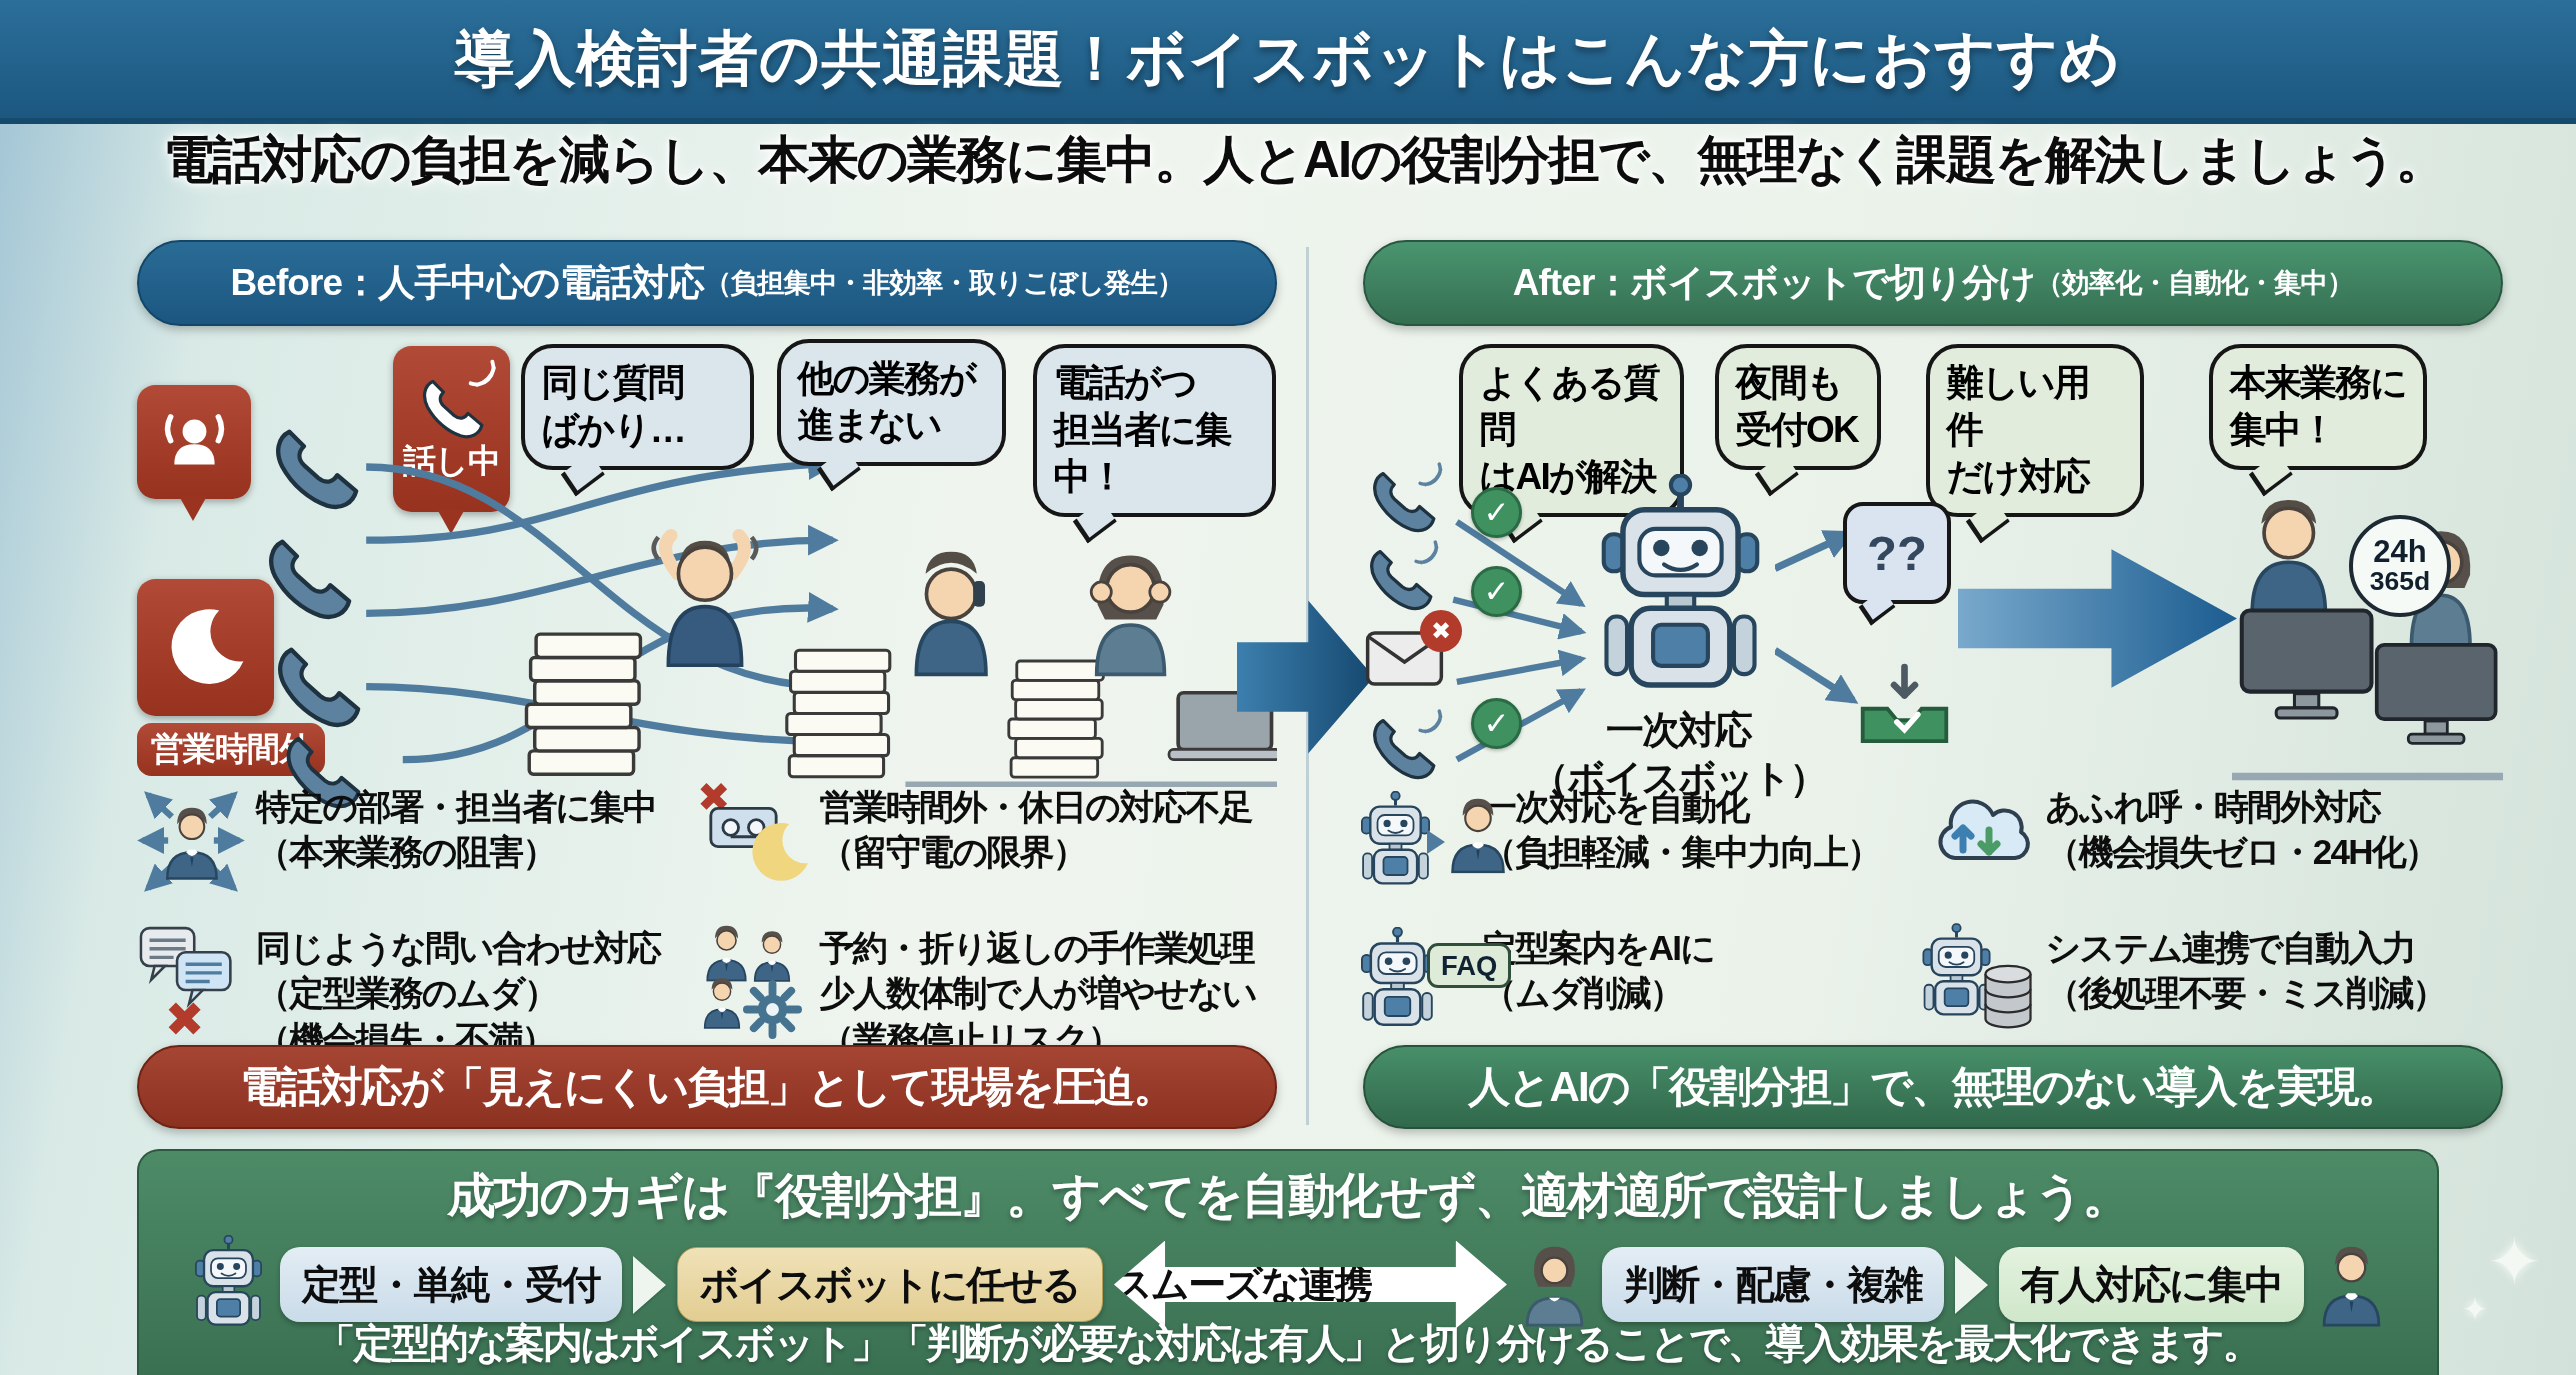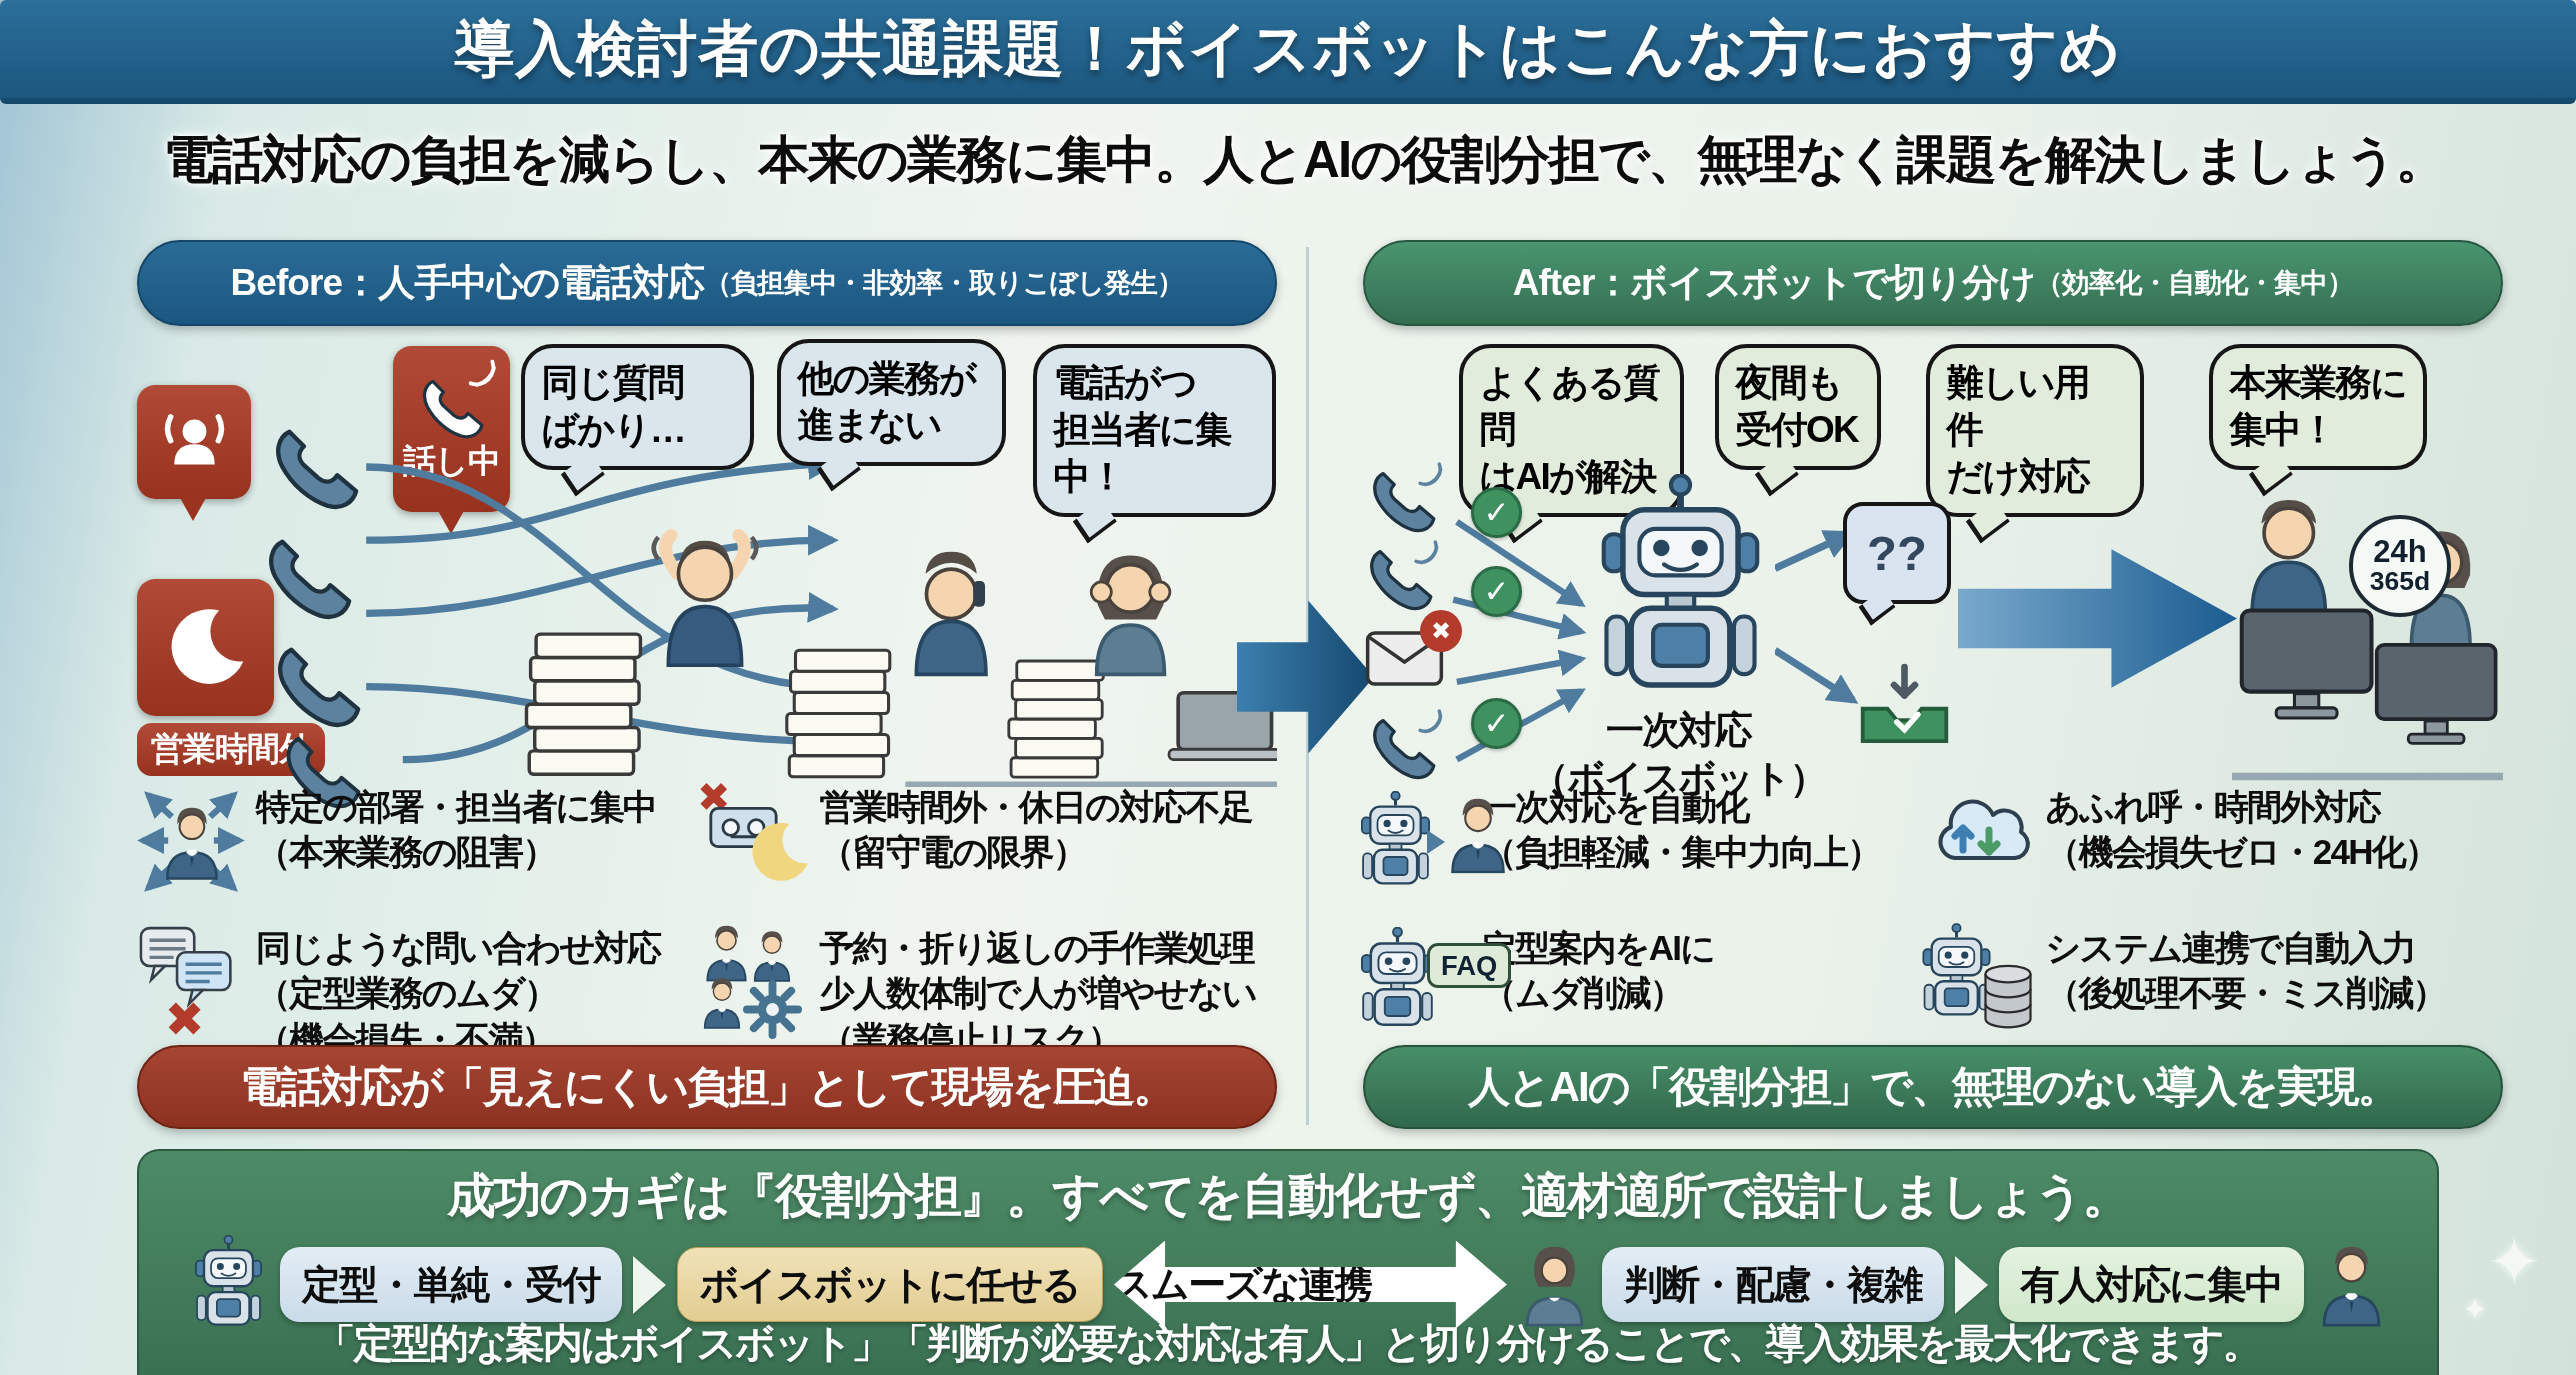--- a/index.html
+++ b/index.html
@@ -4,23 +4,23 @@
 <style>
   * { margin:0; padding:0; box-sizing:border-box; }
   html,body { width:2576px; height:1376px; }
   body { font-family:"Liberation Sans","DejaVu Sans",sans-serif; overflow:hidden; }
   .page { position:relative; width:2576px; height:1376px;
     background:linear-gradient(100deg,#9fc3d4 0%,#d9eae6 9%,#eff5ee 38%,#eaf2ea 70%,#d2e2da 100%); }
   .abs { position:absolute; }
   .pre { white-space:pre-line; }
 
   
-  .top-banner { left:0; top:0; width:2576px; height:104px;
+  .top-banner { left:0; top:0; width:2576px; height:124px;
     background:linear-gradient(180deg,#2b6f9a,#1c577f); border-bottom:6.4px solid #164a6d;
-    display:flex; align-items:center; justify-content:center;border-radius:6px; }
+    display:flex; align-items:center; justify-content:center; }
   .top-banner h1 { font-size:60px; font-weight:800; color:#fff; letter-spacing:0.9px;
     text-shadow:0 3.7px 7.3px rgba(0,0,0,.4); }
   .subtitle { top:126px; left:16px; width:2576px; text-align:center; font-size:51px; font-weight:800;
     color:#0c0c0c; letter-spacing:-1.8px; text-shadow:0 0 7.3px #fff,0 0 14.6px #fff,0 0 3.7px #fff; }
 
   
   .panel { width:1140px; height:889px; }
   .head-pill { left:0; top:0; width:1140px; height:86px; border-radius:44px; display:flex;
     align-items:center; justify-content:center; gap:0; color:#fff;
     box-shadow:0 3.7px 9.1px rgba(0,0,0,.25); }

